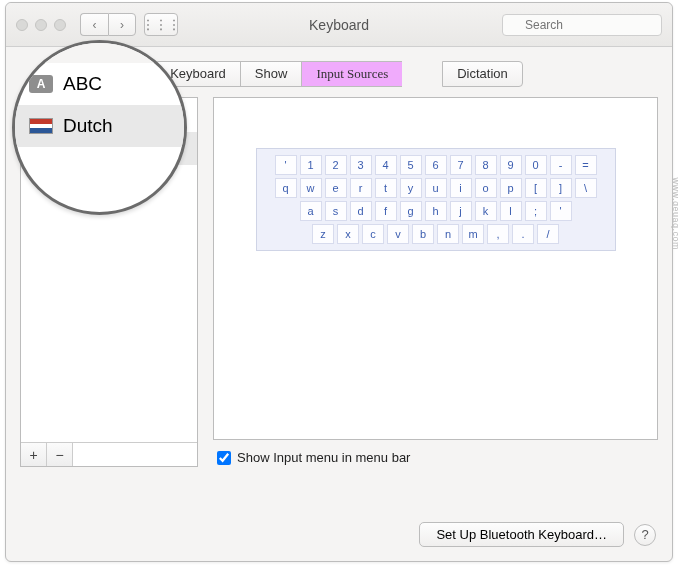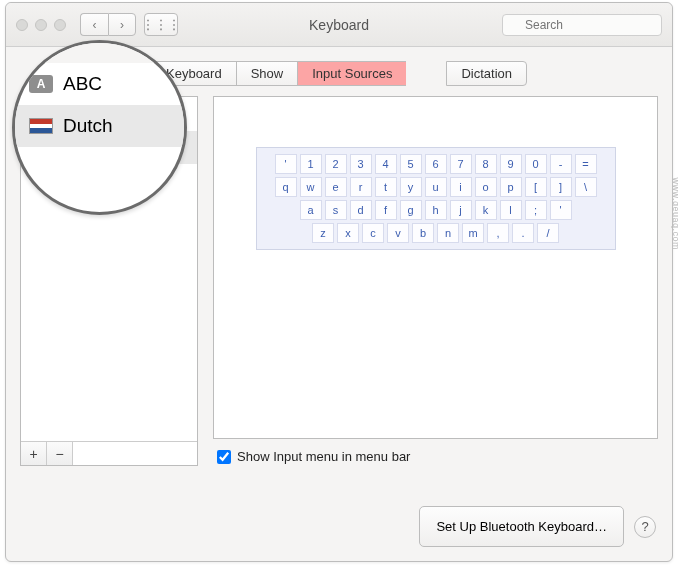--- a/index.html
+++ b/index.html
@@ -65,21 +65,21 @@
   .tabs {
     display:flex; justify-content:center; margin:14px auto 0;
   }
   .tab {
     padding:4px 14px; font-size:13px; border:1px solid #bcbcbc;
     background:linear-gradient(#fdfdfd,#f2f1f0); color:#333;
     border-right:none;
   }
   .tab:first-child{ border-radius:4px 0 0 4px;}
   .tab:last-child{ border-radius:0 4px 4px 0; border-right:1px solid #bcbcbc;margin-left:40px;}
-  .tab.active { background:#fca5a5; }
+  .tab.active { background:#f0abfc;font-family:Liberation Serif, serif; }
 
   
   .content {
     display:flex; gap:15px; padding:10px 14px 0 14px;
   }
   .sidebar {
     width:178px; height:370px; background:#fff; border:1px solid #bcbcbc;
     display:flex; flex-direction:column;
   }
   .sourcelist { flex:1; overflow:hidden; }
@@ -116,21 +116,21 @@
     font-size:11px; color:#3b5db0; font-weight:500;
   }
   .checks { margin-top:10px; padding-left:4px; display:flex; flex-direction:column; gap:16px; font-size:13px; color:#222;}
   .checks label { display:flex; align-items:center; gap:6px; }
   .checks input { width:14px; height:14px; }
 
   .footer {
     position:absolute; bottom:14px; right:16px; display:flex; align-items:center; gap:10px;
   }
   .btmain {
-    padding:12px 16px; font-size:13px; border:1px solid #bcbcbc; border-radius:5px;
+    padding:4px 16px; font-size:13px; border:1px solid #bcbcbc; border-radius:5px;
     background:linear-gradient(#fdfdfd,#f0efee);
   }
   .help {
     width:22px; height:22px; border:1px solid #bcbcbc; border-radius:50%;
     background:linear-gradient(#fdfdfd,#f0efee); display:flex; align-items:center; justify-content:center;
     font-size:13px; color:#555;
   }
 
   
   .magnifier {

